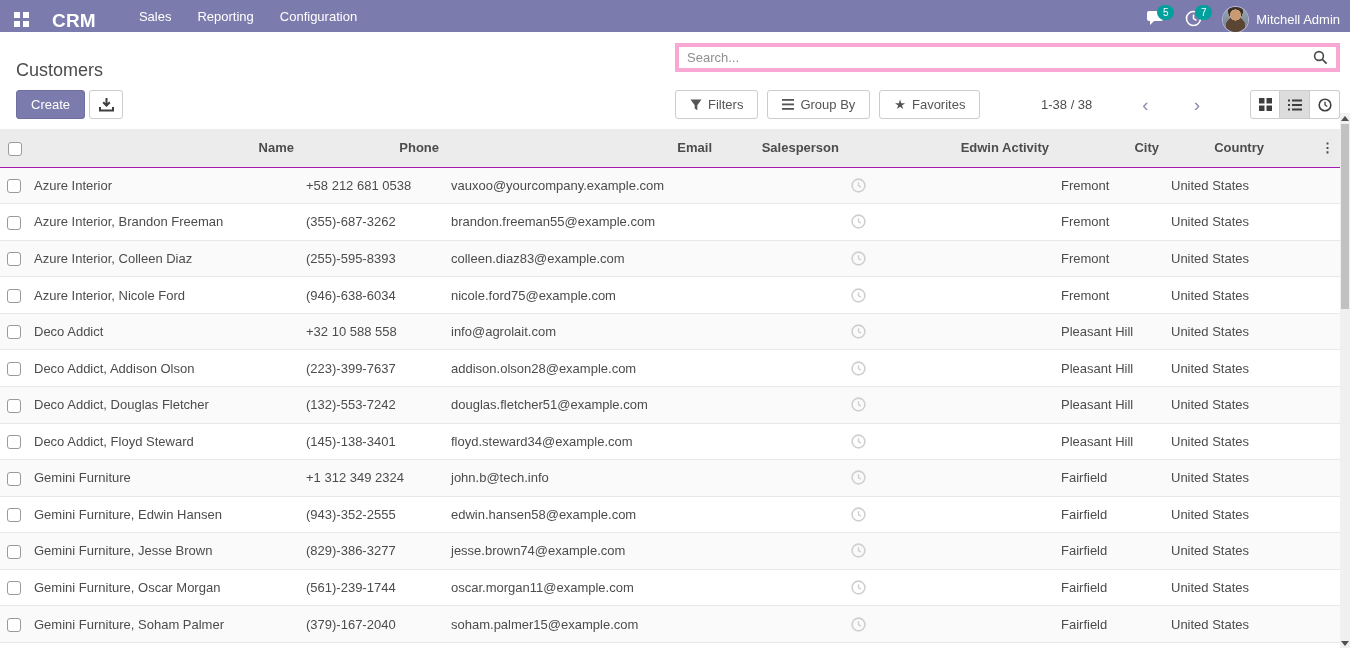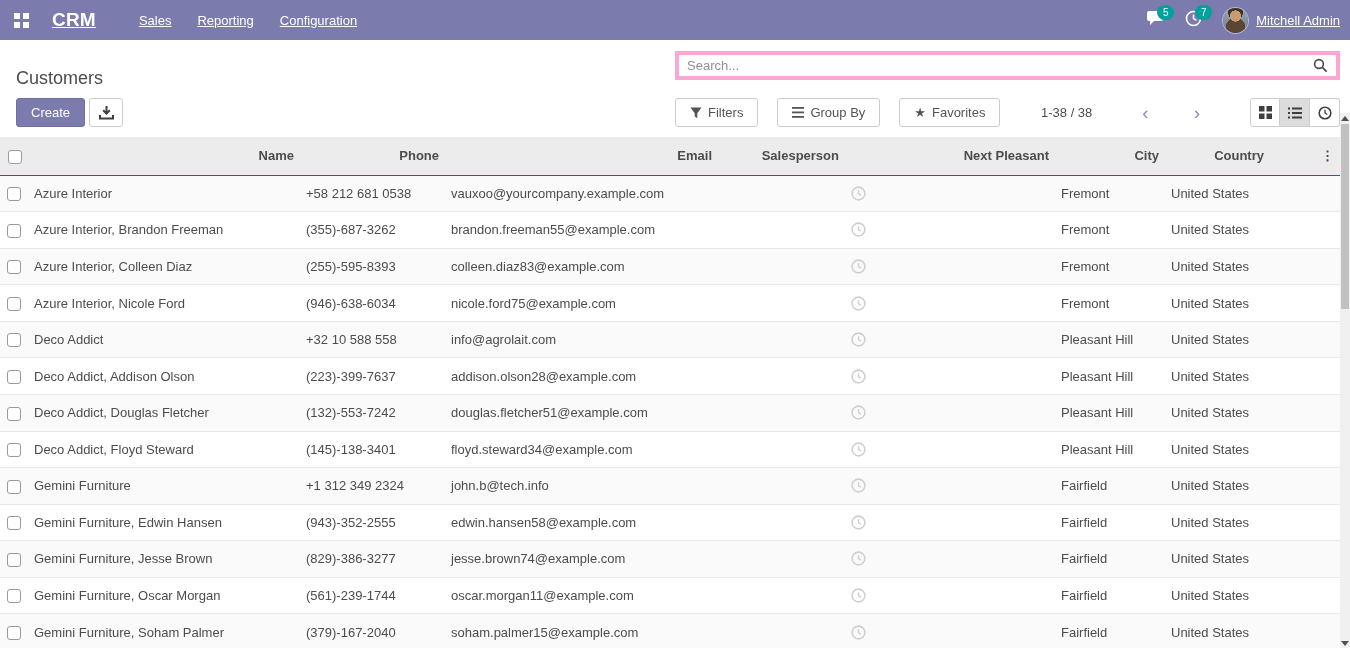--- a/index.html
+++ b/index.html
@@ -6,27 +6,26 @@
   html, body { width: 1350px; height: 648px; overflow: hidden; }
   body {
     font-family: "Liberation Sans", sans-serif;
     background: #fff;
     color: #4c4c4c;
     position: relative;
   }
 
   
   .topbar {
-    height: 40px;
+    height: 32px;
     background: #7c7bad;
     display: flex;
-    align-items: center;
+    align-items: flex-end;
     color: #fff;
     padding: 0 10px 0 8px;
-    text-decoration: underline;
   }
   .apps-btn { width: 26px; height: 26px; display: flex; align-items: center; justify-content: center; cursor: pointer; }
   .brand { font-size: 19px; font-weight: bold; margin: 0 30px 0 18px; letter-spacing: .2px; cursor: pointer; }
   .topmenu { display: flex; align-items: center; height: 100%; }
   .topmenu .menu-item {
     font-size: 13px; padding: 0 13px; height: 100%;
     display: flex; align-items: center; cursor: pointer;
   }
   .topbar-right { margin-left: auto; display: flex; align-items: center; gap: 18px; }
   .icon-badge-wrap { position: relative; cursor: pointer; width: 20px; height: 20px; }
@@ -67,21 +66,21 @@
   .btn {
     font-size: 13px; border: 1px solid #ccc; background: #fff; color: #555;
     border-radius: 3px; cursor: pointer; font-family: "Liberation Sans", sans-serif;
   }
   .btn-create {
     background: #7c7bad; border-color: #6f6ea0; color: #ffffff;
     padding: 6px 14px; font-size: 13px;
   }
   .btn-export { width: 34px; height: 29px; margin-left: 4px; display: inline-flex; align-items: center; justify-content: center; }
   .left-actions { width: 659px; display: flex; align-items: center; }
-  .filter-group { display: flex; gap: 19px; }
+  .filter-group { display: flex; gap: 9px; }
   .filter-group .btn { height: 29px; padding: 0 14px; display: inline-flex; align-items: center; gap: 6px; }
   .pager-area { margin-left: auto; display: flex; align-items: center; gap: 27px; }
   .pager-text { font-size: 13px; color: #4c4c4c; margin-right: 14px; }
   .pager-arrow { font-size: 19px; color: #8a89b5; padding: 0 9px; cursor: pointer; line-height: 1; }
   .view-switcher { display: flex; margin-left: 14px; }
   .view-btn {
     width: 30px; height: 29px; border: 1px solid #ccc; background: #fff;
     display: flex; align-items: center; justify-content: center; cursor: pointer;
   }
   .view-btn + .view-btn { border-left: none; }
@@ -267,21 +266,21 @@
       <col style="width:105px">
       <col>
   </colgroup>
   <thead>
     <tr>
       <th class="cell-check"><span class="checkbox"></span></th>
       <th>Name</th>
       <th>Phone</th>
       <th>Email</th>
       <th>Salesperson</th>
-      <th>Next Pleasant</th>
+      <th>Edwin Activity</th>
       <th>City</th>
       <th>Country</th>
       <th class="dots-toggle">⋮</th>
     </tr>
   </thead>
   <tbody>
   <tr>
     <td class="cell-check"><span class="checkbox"></span></td>
     <td>Azure Interior</td>
     <td>+58 212 681 0538</td>

